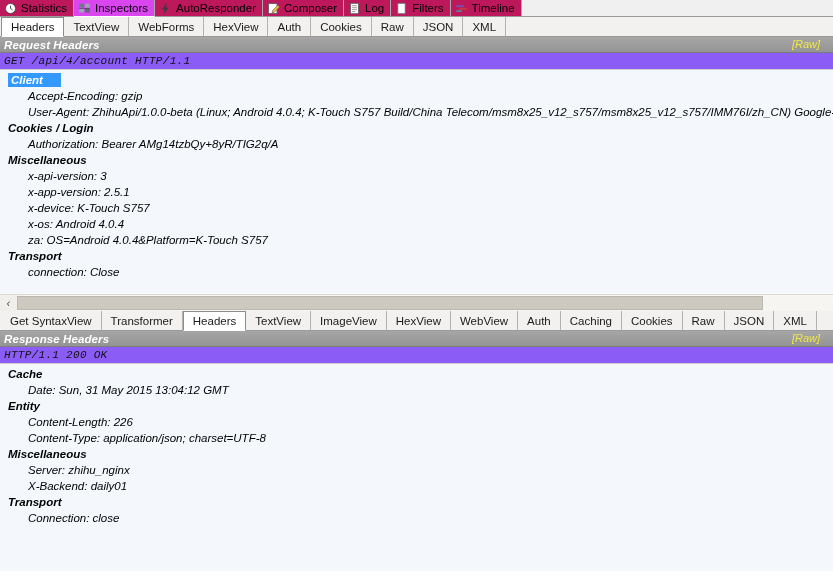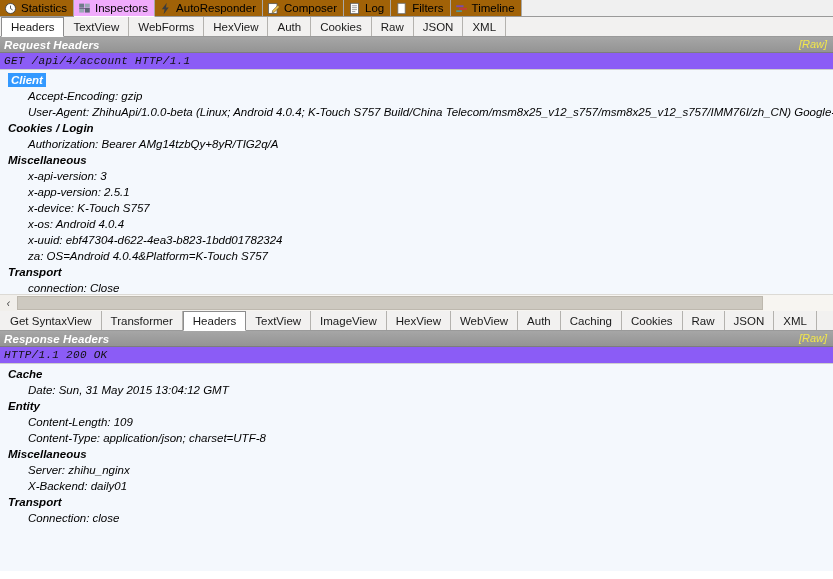--- a/index.html
+++ b/index.html
@@ -29,27 +29,27 @@
     background: #f0f0f0;
     border-bottom: 1px solid #9a9a9a;
     box-sizing: border-box;
   }
   .toptab {
     display: flex;
     align-items: center;
     gap: 4px;
     padding: 0 6px 0 4px;
     border-right: 1px solid #a8a8a8;
-    background: #a16207;
+    background: #be185d;
     font-size: 11.5px;
     white-space: nowrap;
     box-sizing: border-box;
   }
   .toptab.active {
-    background: #f0abfc;
+    background: #d946ef;
     border-bottom: 1px solid #ffffff;
     margin-bottom: -1px;
   }
   .toptab .ico {
     width: 13px;
     height: 13px;
     flex: 0 0 13px;
     display: block;
   }
 
@@ -105,21 +105,21 @@
   }
   .bar-title {
     font-weight: bold;
     font-size: 11.5px;
     color: #ffffff;
     padding-left: 4px;
     letter-spacing: .1px;
   }
   .bar-raw {
     position: absolute;
-    right: 6px;
+    right: 13px;
     top: 1px;
     color: #f2e74b;
     font-size: 11px;
     font-family: "Liberation Sans", sans-serif;
     margin-left: 26px;
   }
 
   .reqline {
     height: 16px;
     line-height: 16px;
@@ -142,21 +142,21 @@
     font-weight: bold;
     font-size: 11.5px;
     line-height: 16px;
     padding-left: 8px;
     white-space: nowrap;
   }
   .grp.sel {
     display: inline-block;
     background: #3399ff;
     color: #ffffff;
-    padding: 0 3px 0 3px;
+    padding: 0 18px 0 3px;
     margin-left: 8px;
     line-height: 14px;
   }
   .grp-sel-wrap { line-height: 16px; }
   .row {
     font-size: 11.5px;
     line-height: 16px;
     padding-left: 28px;
     white-space: nowrap;
     overflow: hidden;
@@ -303,21 +303,20 @@
         <div class="grp-sel-wrap"><span class="grp sel">Client</span></div>
         <div class="row">Accept-Encoding: gzip</div>
         <div class="row">User-Agent: ZhihuApi/1.0.0-beta (Linux; Android 4.0.4; K-Touch S757 Build/China Telecom/msm8x25_v12_s757/msm8x25_v12_s757/IMM76I/zh_CN) Google-HTTP-Jav</div>
         <div class="grp">Cookies / Login</div>
         <div class="row">Authorization: Bearer AMg14tzbQy+8yR/TIG2q/A</div>
         <div class="grp">Miscellaneous</div>
         <div class="row">x-api-version: 3</div>
         <div class="row">x-app-version: 2.5.1</div>
         <div class="row">x-device: K-Touch S757</div>
         <div class="row">x-os: Android 4.0.4</div>
-        <div class="row">x-uuid: ebf47304-d622-4ea3-b823-1bdd01782324</div>
         <div class="row">za: OS=Android 4.0.4&amp;Platform=K-Touch S757</div>
         <div class="grp">Transport</div>
         <div class="row">connection: Close</div>
       </div>
     <div class="hscroll">
       <div class="hs-arrow">‹</div>
       <div class="hs-track">
         <div class="hs-thumb"></div>
       </div>
     </div>
@@ -368,21 +367,21 @@
   <div class="pane pane-bottom">
     <div class="bar">
       <span class="bar-title">Response Headers</span>
       <span class="bar-raw">[Raw]</span>
     </div>
     <div class="reqline">HTTP/1.1 200 OK</div>
     <div class="tree" id="resptree">
         <div class="grp">Cache</div>
         <div class="row">Date: Sun, 31 May 2015 13:04:12 GMT</div>
         <div class="grp">Entity</div>
-        <div class="row">Content-Length: 109</div>
+        <div class="row">Content-Length: 226</div>
         <div class="row">Content-Type: application/json; charset=UTF-8</div>
         <div class="grp">Miscellaneous</div>
         <div class="row">Server: zhihu_nginx</div>
         <div class="row">X-Backend: daily01</div>
         <div class="grp">Transport</div>
         <div class="row">Connection: close</div>
       </div>
   </div>
 
 </div>

